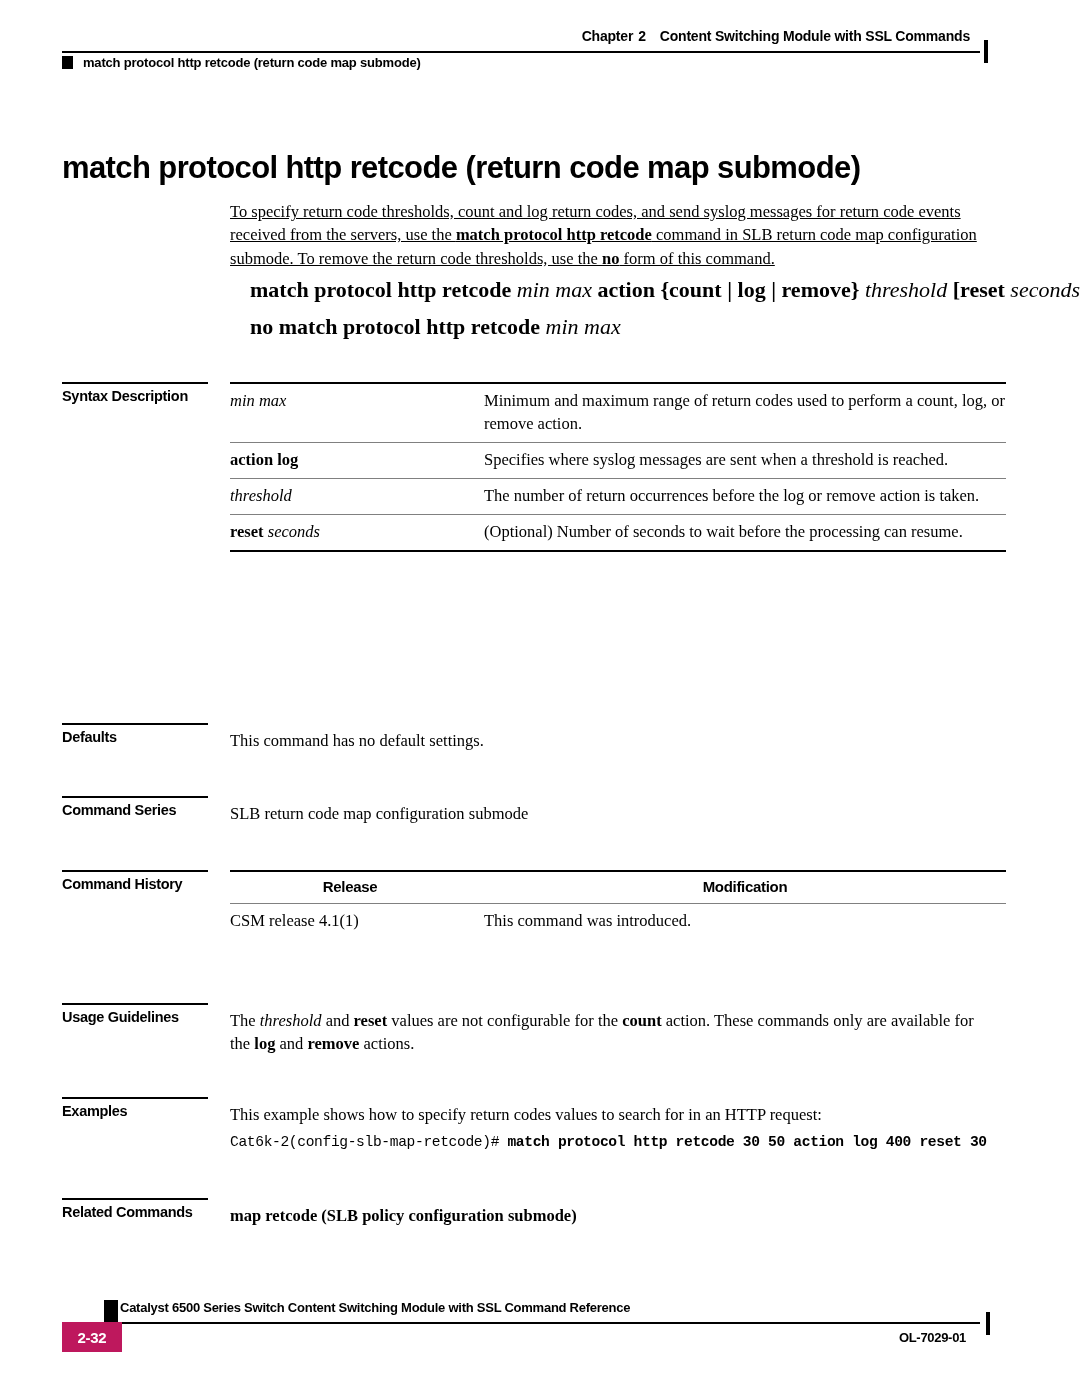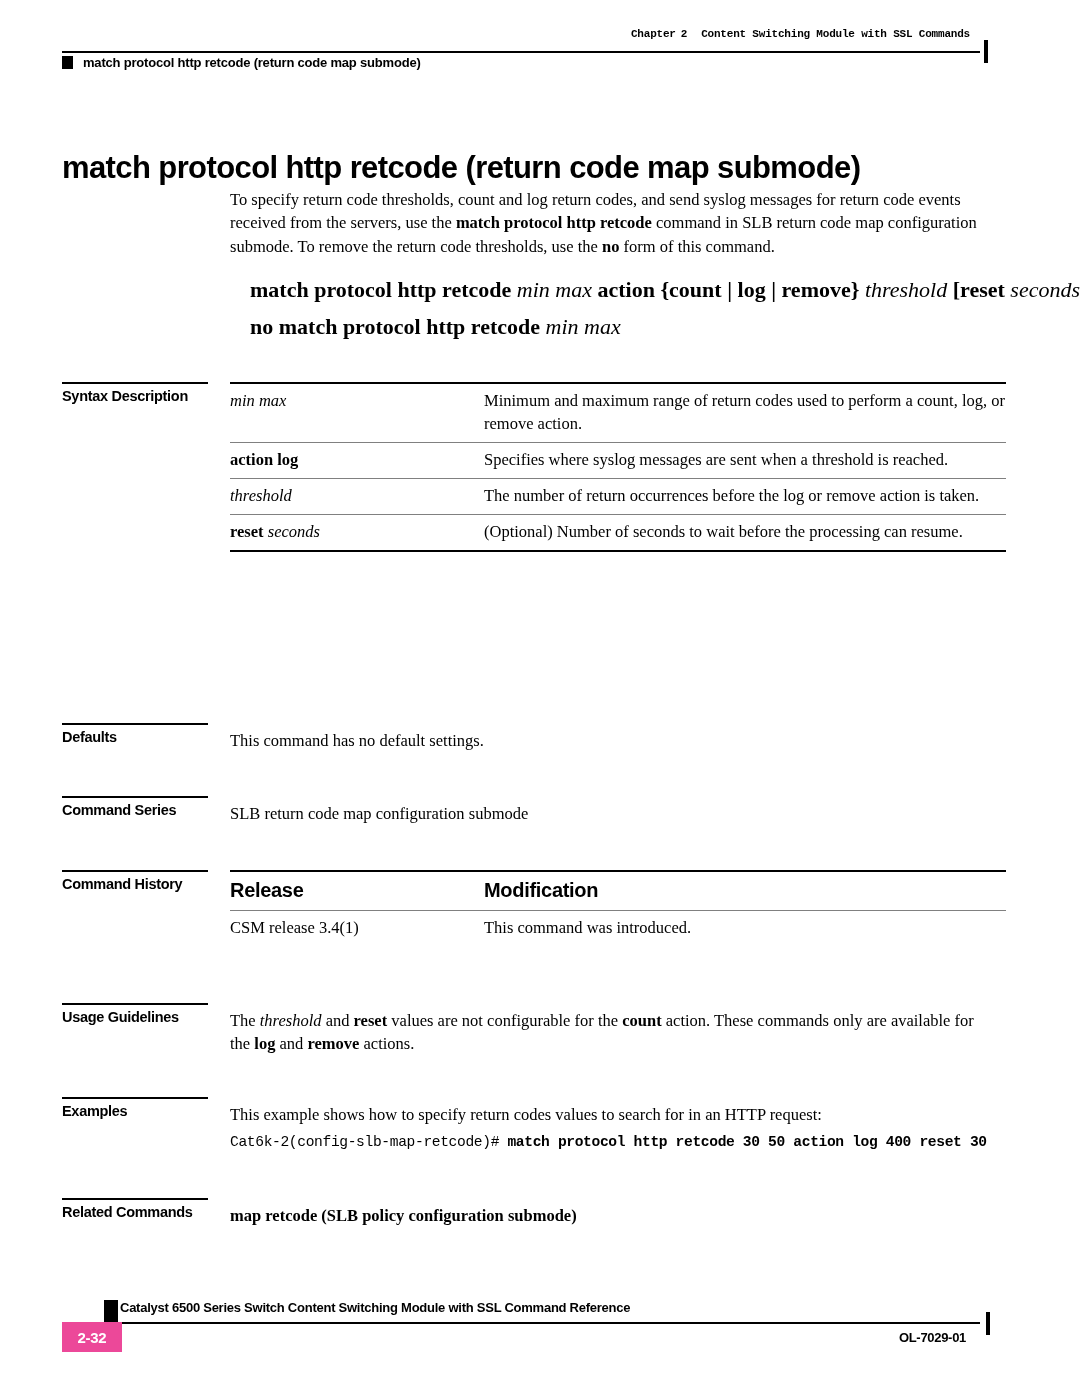--- a/index.html
+++ b/index.html
@@ -20,23 +20,23 @@
 
   
   #page-header {
     position: absolute;
     left: 62px;
     top: 28px;
     width: 926px;
   }
   #header-chapter-line {
     text-align: right;
-    font-family: Liberation Mono, monospace;
-    font-weight: bold;
-    font-size: 11px;
+    font-family: Liberation Sans, sans-serif;
+    font-weight: bold;
+    font-size: 14px;
     letter-spacing: -0.2px;
     padding-right: 18px;
     padding-bottom: 3px;
     white-space: nowrap;
   }
   #header-chapter-line .chapnum { padding-left: 5px; padding-right: 14px; }
   #header-rule {
     position: absolute;
     left: 0;
     top: 23px;
@@ -130,24 +130,25 @@
     vertical-align: top;
     padding: 5px 0 7px 0;
     font-size: 16.5px;
     line-height: 1.4;
   }
   table.doc-table td.c1 { width: 240px; padding-right: 14px; }
   table.doc-table td.c2 { width: 522px; }
   table.doc-table tr.hdr td {
     font-family: "Liberation Sans", sans-serif;
     font-weight: bold;
-    font-size: 20px;
+    font-size: 15px;
     letter-spacing: -0.3px;
     padding-top: 4px;
     padding-bottom: 6px;
+    text-align: center;
   }
   .rule-top    { border-top: 2px solid #000 !important; }
   .rule-bottom { border-bottom: 2px solid #000 !important; margin-left: 26px; }
   .rule-thin   { border-top: 1px solid #808080 !important; }
 
   
   #example-cli {
     position: absolute;
     left: 230px;
     font-size: 14.6px;
@@ -192,21 +193,21 @@
     width: 14px;
     height: 22px;
     background: #000;
   }
   #footer-pagebox {
     position: absolute;
     left: 62px;
     top: 36px;
     width: 60px;
     height: 30px;
-    background: #ec4899;
+    background: #be185d;
     color: #fff;
     font-family: "Liberation Sans", sans-serif;
     font-weight: bold;
     font-size: 15px;
     letter-spacing: -0.3px;
     display: flex;
     align-items: center;
     justify-content: center;
   }
   #footer-docid {
@@ -231,21 +232,21 @@
   <div id="header-rule"></div>
   <div id="header-rule-tick"></div>
   <div id="header-cmd-row">
     <div id="header-bullet"></div>
     <div id="header-cmd-name">match protocol http retcode (return code map submode)</div>
   </div>
 </div>
 
 <h1 id="page-title">match protocol http retcode (return code map submode)</h1>
 
-<div class="body-col" style="top:188px;">
+<div class="body-col" style="top:200px;text-decoration:underline;">
   <span>To specify return code thresholds, count and log return codes, and send syslog messages for return code events received from the servers, use the </span><span class="b">match protocol http retcode</span><span> command in SLB return code map configuration submode. To remove the return code thresholds, use the </span><span class="b">no</span><span> form of this command.</span>
 </div>
 
 <div class="syntax-line" style="top:277px;">
   <span class="b">match protocol http retcode </span><span class="i">min max </span><span class="b">action </span><span class="b">{</span><span class="b">count</span><span class="b"> | </span><span class="b">log</span><span class="b"> | </span><span class="b">remove</span><span class="b">} </span><span class="i">threshold </span><span class="b">[</span><span class="b">reset </span><span class="i">seconds</span><span class="b">]</span>
 </div>
 
 <div class="syntax-line" style="top:314px;">
   <span class="b">no match protocol http retcode </span><span class="i">min max</span>
 </div>
@@ -296,21 +297,21 @@
 </div>
 
 <div class="body-col" style="top:870px;">
   <table class="doc-table">
     <tbody>
       <tr class="hdr">
         <td class="c1 rule-top">Release</td>
         <td class="c2 rule-top">Modification</td>
       </tr>
       <tr>
-        <td class="c1 rule-thin">CSM release 3.4(1)</td>
+        <td class="c1 rule-thin">CSM release 4.1(1)</td>
         <td class="c2 rule-thin">This command was introduced.</td>
       </tr>
     </tbody>
   </table>
 </div>
 
 <div class="label-col" style="top:1003px;">
   <div class="rule"></div>
   <div>Usage Guidelines</div>
 </div>

